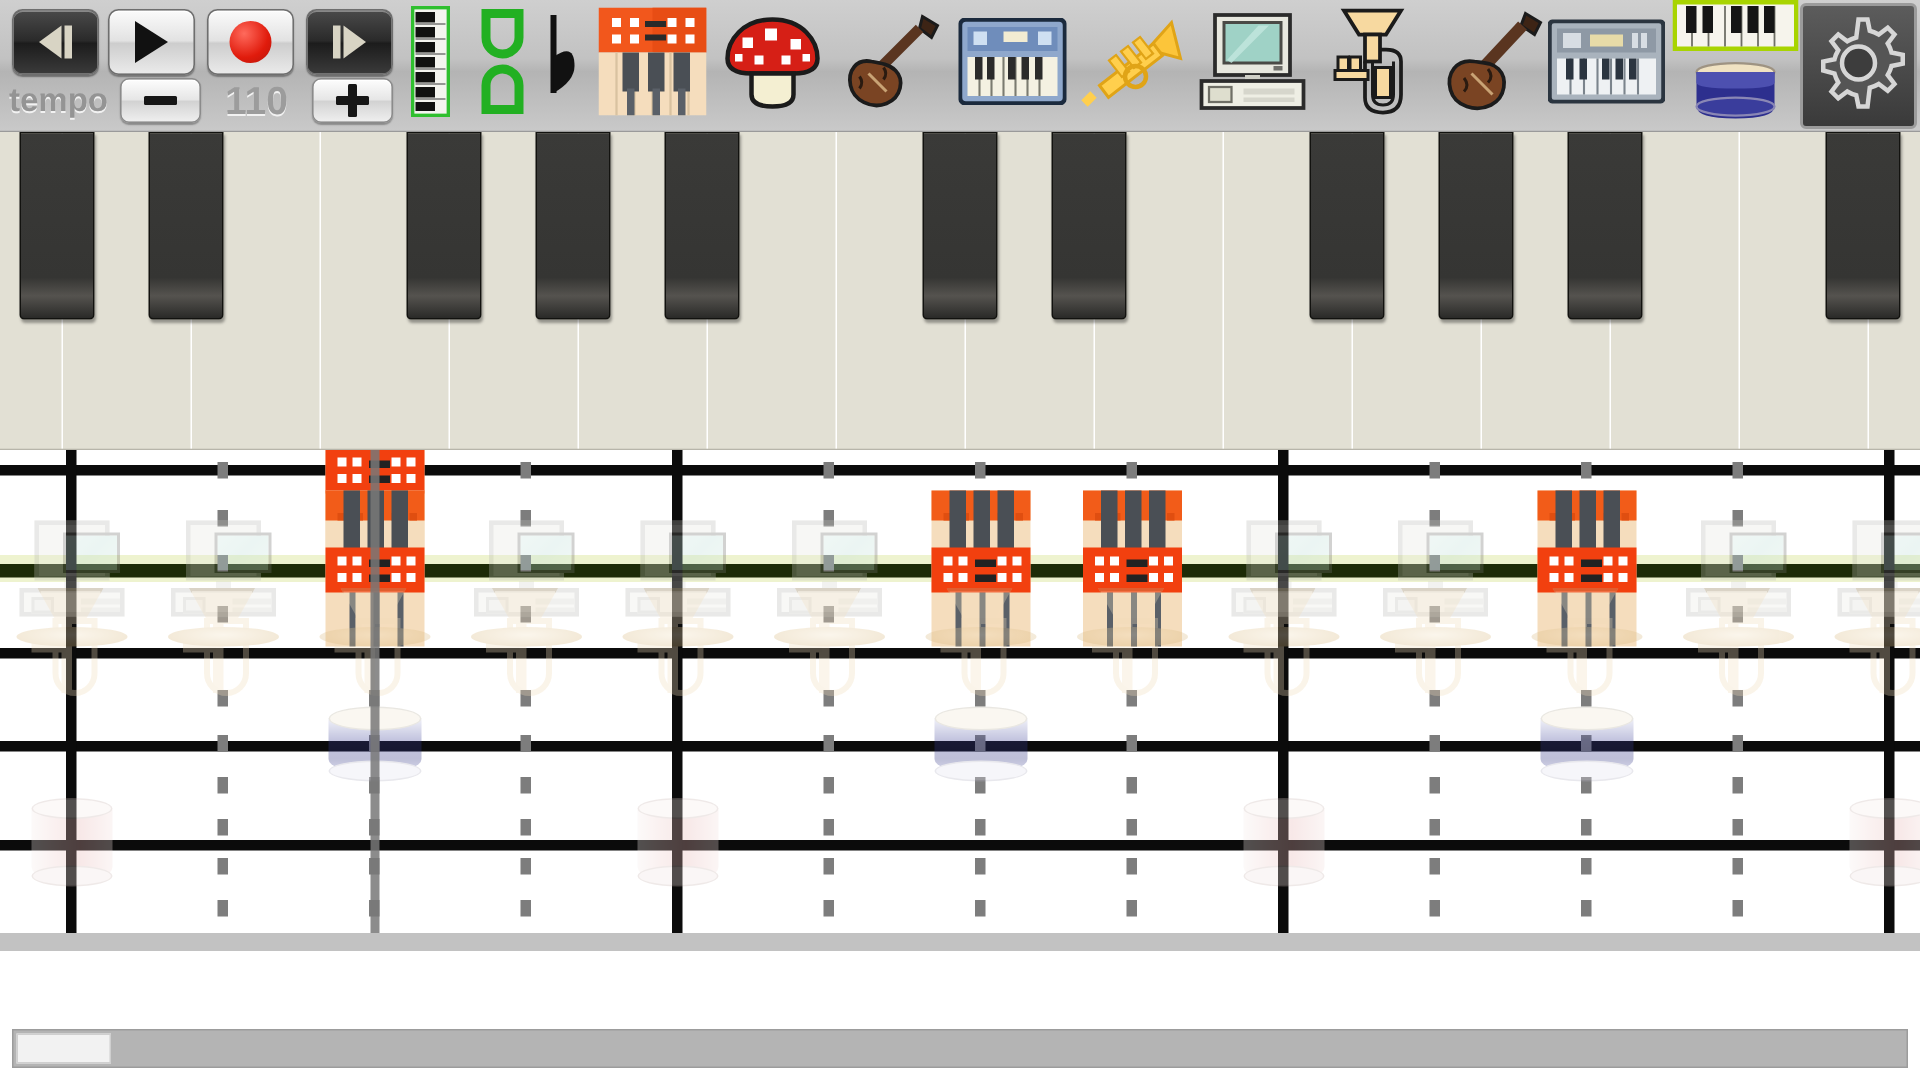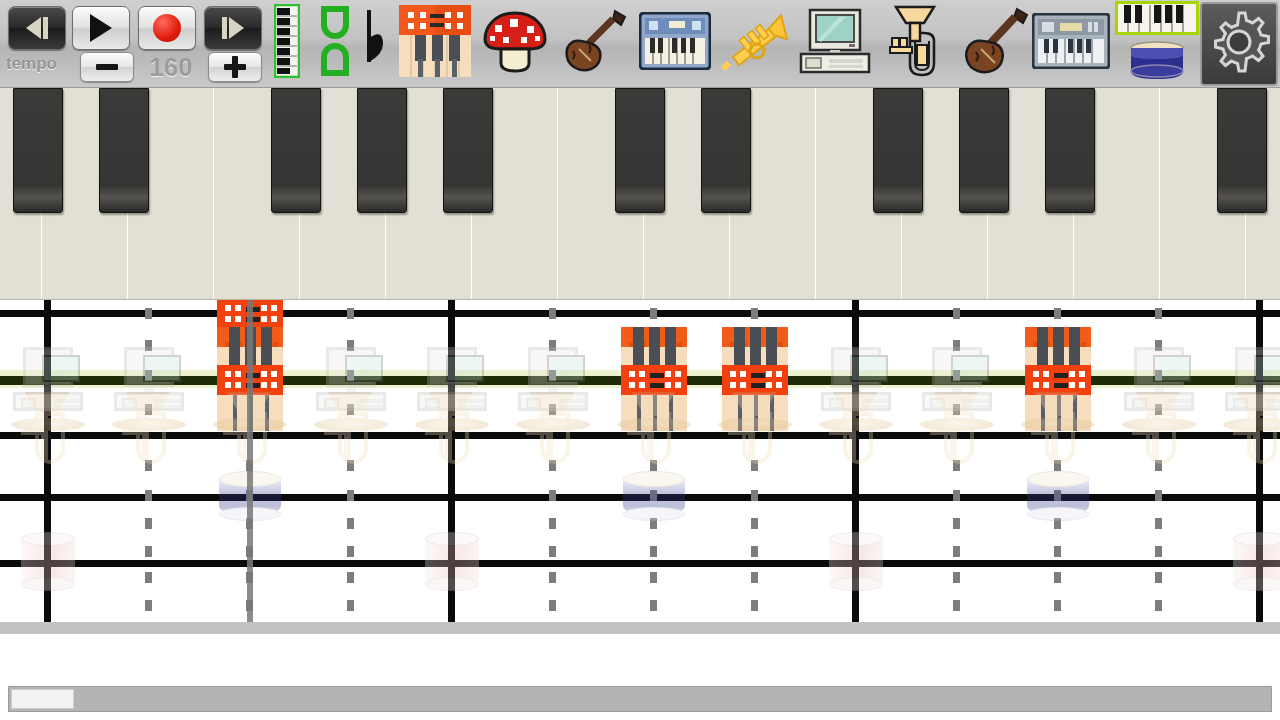--- a/index.html
+++ b/index.html
@@ -31,21 +31,21 @@
     box-shadow: inset 0 1px 0 rgba(255,255,255,.9), 0 1px 1px rgba(0,0,0,.35);
   }
   .tri-r { width:0;height:0;border-left:22px solid #111;border-top:14px solid transparent;border-bottom:14px solid transparent; }
   .tri-l-g { width:0;height:0;border-right:15px solid #d8d4c4;border-top:11px solid transparent;border-bottom:11px solid transparent; }
   .tri-r-g { width:0;height:0;border-left:15px solid #d8d4c4;border-top:11px solid transparent;border-bottom:11px solid transparent; }
   .bar-g { width:5px;height:22px;background:#d8d4c4; }
   .rec-dot { width:28px;height:28px;border-radius:50%;background:radial-gradient(circle at 35% 30%,#ff6a5c,#e01b0c 60%,#b5150a); }
 
   #tempo-label {
     position: absolute; left: 6px; top: 54px; width: 72px;
-    font-size: 17px; font-weight: bold; color: #949494;
+    font-size: 22px; font-weight: bold; color: #949494;
     text-shadow: 0 1px 0 #f2f2f2;
   }
   #tempo-value {
     position: absolute; left: 140px; top: 52px; width: 62px; text-align: center;
     font-size: 26px; font-weight: bold; color: #9c9c9c; text-shadow: 0 1px 0 #f2f2f2;
   }
   .step-btn {
     position: absolute; top: 52px; width: 54px; height: 30px; border-radius: 6px;
     border: 1px solid #8b8b8b;
     background: linear-gradient(#fdfdfd 0%,#e6e6e6 48%,#d2d2d2 52%,#efefef 100%);
@@ -175,21 +175,21 @@
         <span class="tri-r-g"></span>
       </div>
     </div>
 
     <div id="tempo-label">tempo</div>
 
     <div class="step-btn" style="left:80px;">
       <span class="minus-g"></span>
     </div>
 
-    <div id="tempo-value">160</div>
+    <div id="tempo-value">110</div>
 
     <div class="step-btn" style="left:208px;">
       <span class="plus-g"></span>
     </div>
 
     <div class="tool" style="left:272px;width:30px;">
       <span>
         <svg width="26" height="74" viewBox="0 0 26 74">
           <rect x="1" y="1" width="24" height="72" fill="#f4f4f0" stroke="#2fbf2f" stroke-width="2.5"></rect>
           <g fill="#111">

